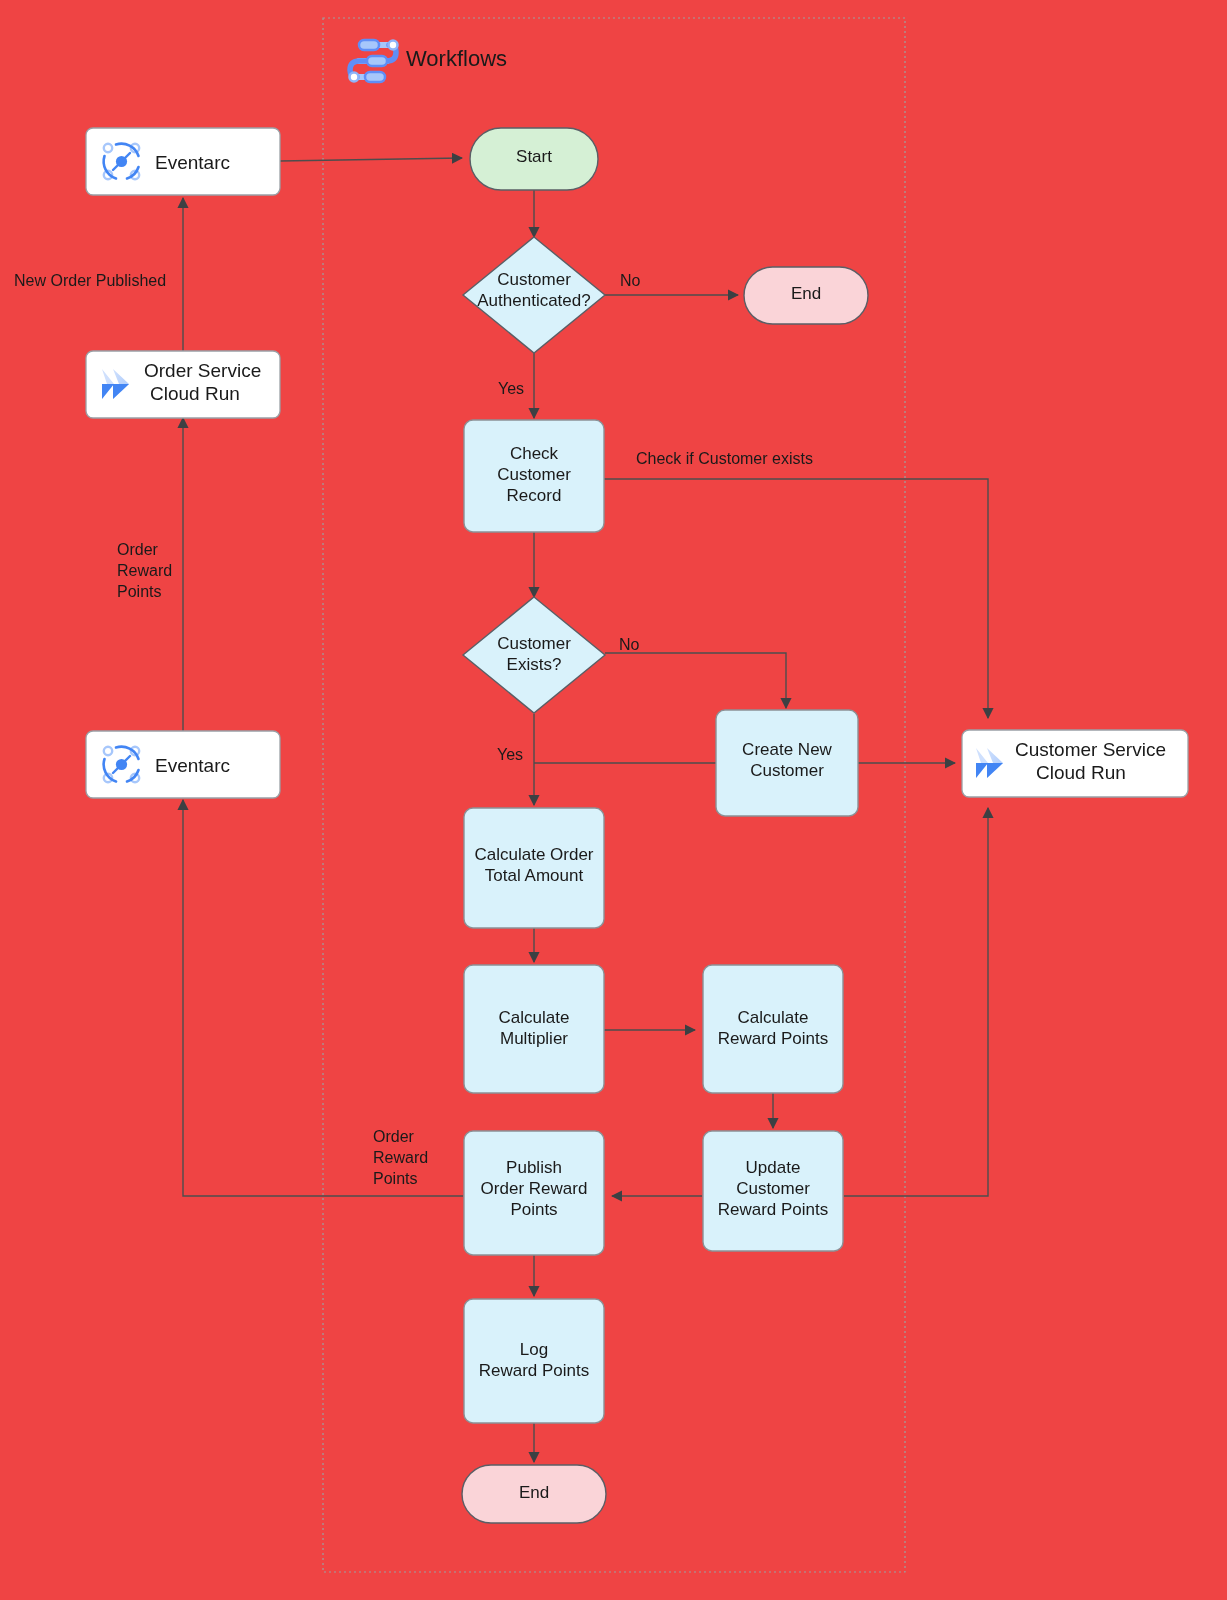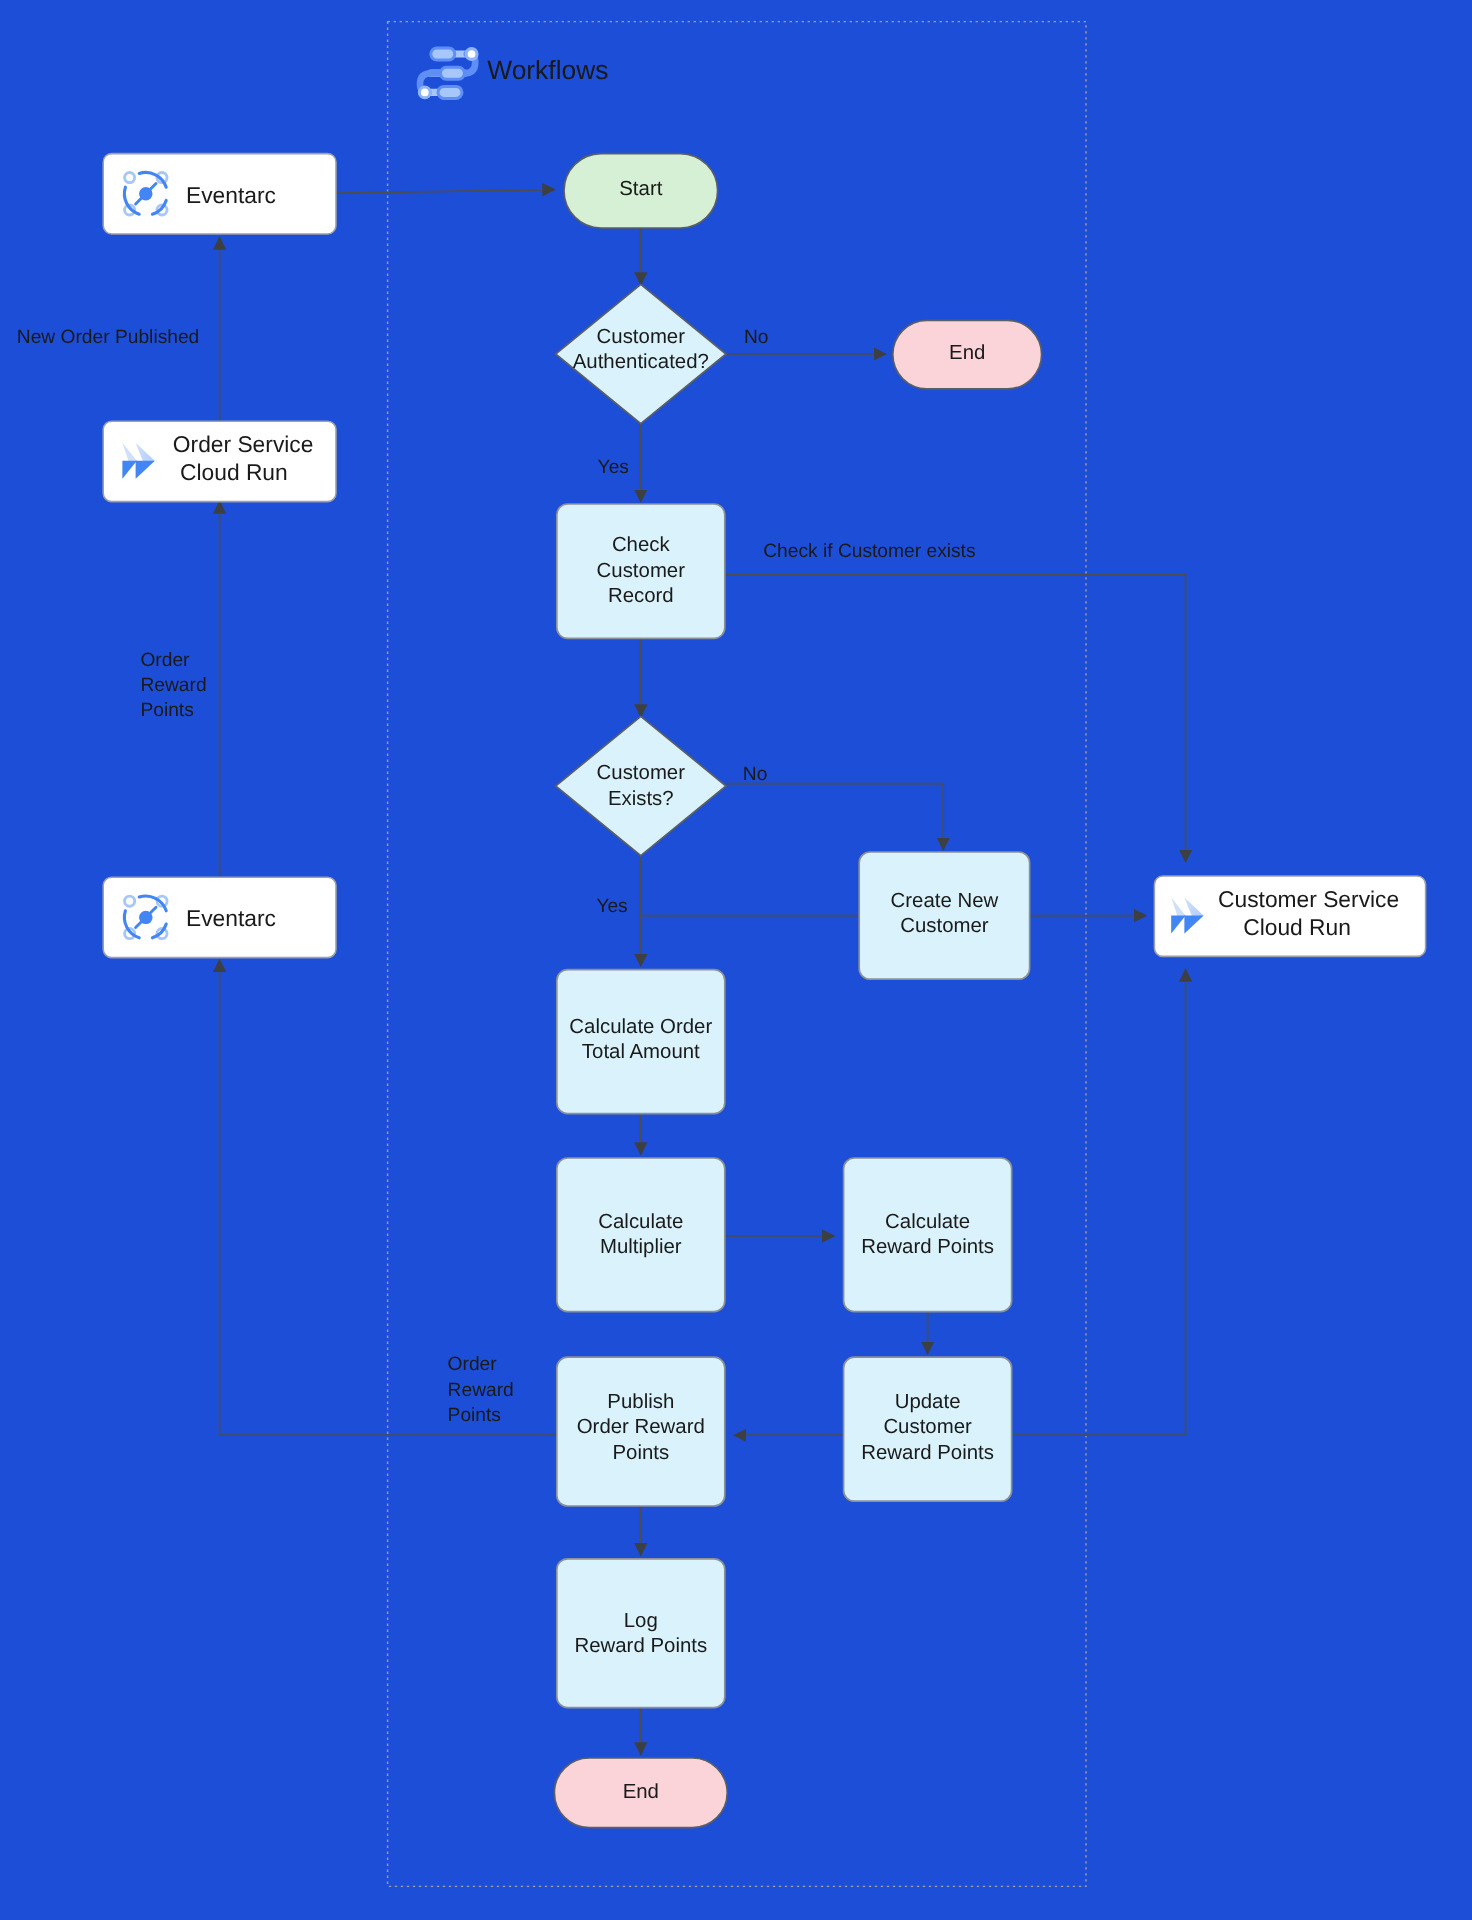--- a/index.html
+++ b/index.html
@@ -7,21 +7,21 @@
     padding: 0;
     background: #ffffff;
   }
   body {
     font-family: "Liberation Sans", sans-serif;
   }
   #canvas {
     position: relative;
     width: 1227px;
     height: 1600px;
-    background: #1d4ed8;
+    background: #ef4444;
     overflow: hidden;
   }
   svg.layer {
     position: absolute;
     top: 0;
     left: 0;
     width: 1227px;
     height: 1600px;
   }
   .node-label {

